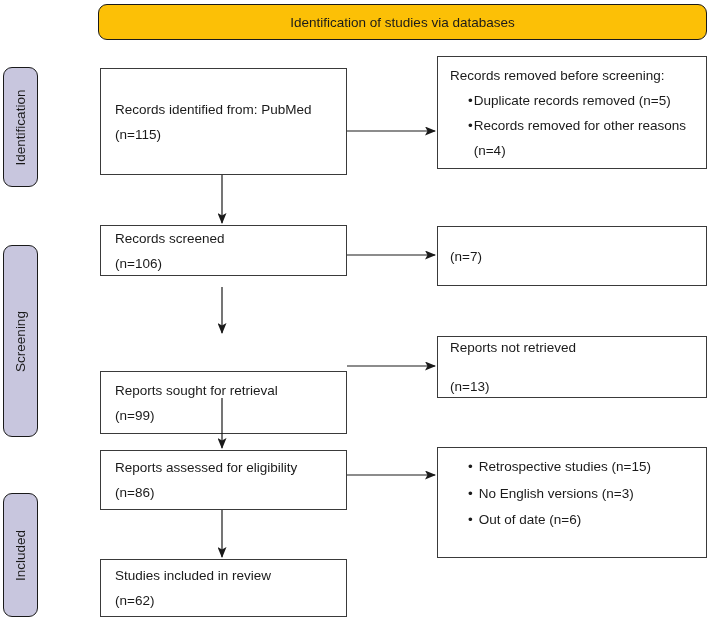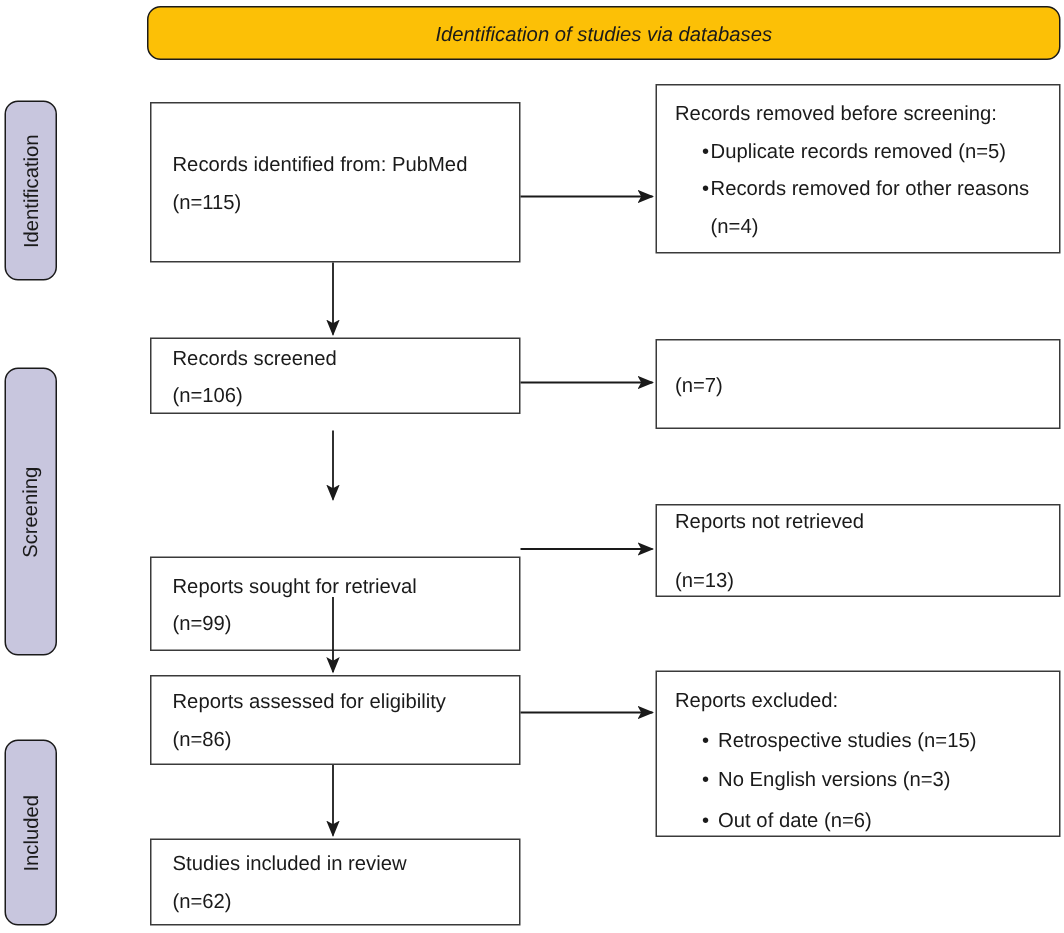--- a/index.html
+++ b/index.html
@@ -5,21 +5,21 @@
   html,body{margin:0;padding:0;background:#fff;}
   #canvas{
     position:relative;width:709px;height:622px;background:#ffffff;overflow:hidden;
     font-family:"Liberation Sans","DejaVu Sans",sans-serif;color:#1a1a1a;
     font-size:13.5px;
   }
   
   .banner{
     position:absolute;left:98px;top:4px;width:609px;height:36px;
     background:#fcc006;border:1.5px solid #1a1a1a;border-radius:9px;
-    display:flex;align-items:center;justify-content:center;box-sizing:border-box;font-style:italic;
+    display:flex;align-items:center;justify-content:center;box-sizing:border-box;
   }
   
   .stage{
     position:absolute;left:3px;width:35px;background:#c8c6de;
     border:1.5px solid #1a1a1a;border-radius:9px;box-sizing:border-box;
     display:flex;align-items:center;justify-content:center;
   }
   .stage span{transform:rotate(-90deg);white-space:nowrap;font-size:13.5px;}
   #stage-identification{top:67px;height:120px;}
   #stage-screening{top:245px;height:192px;}
@@ -112,21 +112,20 @@
   <div class="sbox" id="sbox-1">
     <div>(n=7)</div>
   </div>
 
   <div class="sbox" id="sbox-2">
     <div>Reports not retrieved</div>
     <div>(n=13)</div>
   </div>
 
   <div class="sbox" id="sbox-3">
-    <div>Reports excluded:</div>
     <div class="bullets spaced">
       <div class="bullet-row">
         <span class="glyph">•</span>
         <span class="btxt">Retrospective studies (n=15)</span>
       </div>
       <div class="bullet-row">
         <span class="glyph">•</span>
         <span class="btxt">No English versions (n=3)</span>
       </div>
       <div class="bullet-row">

